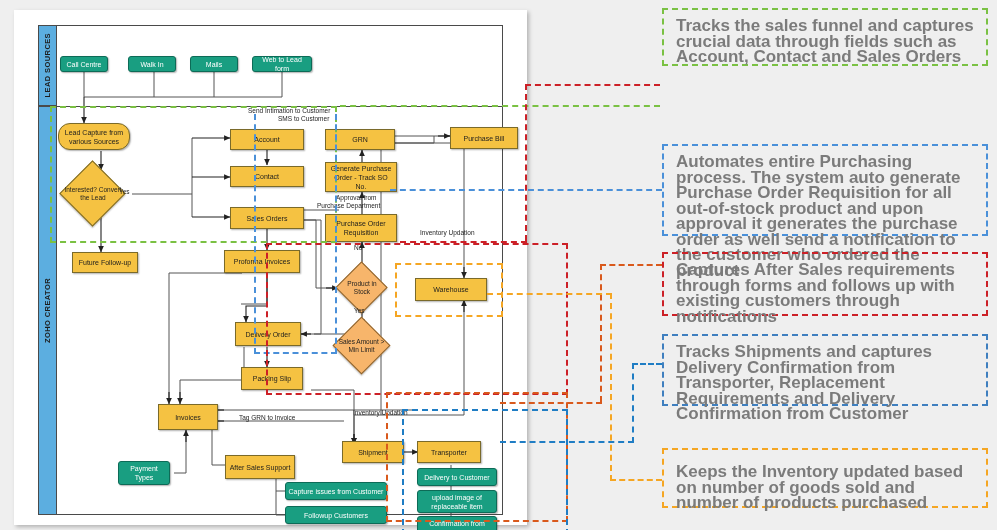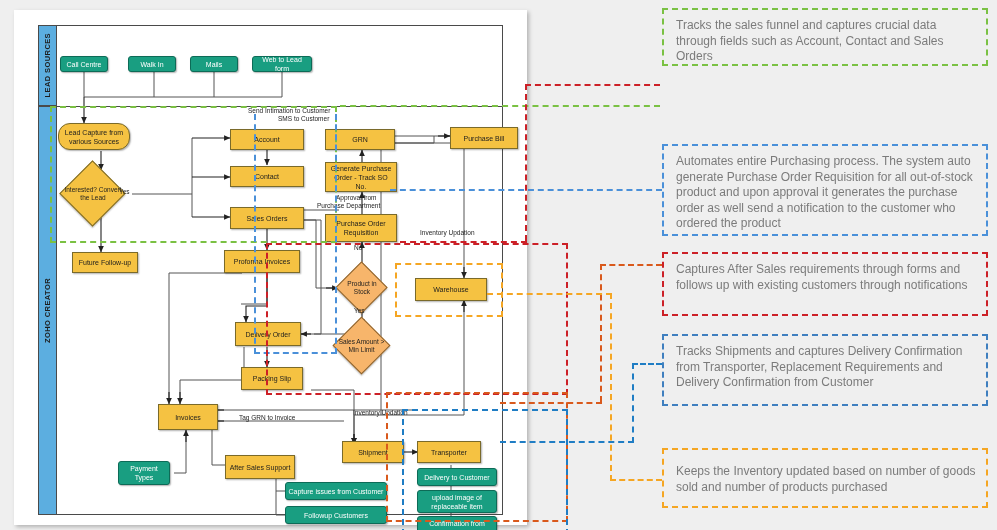--- a/index.html
+++ b/index.html
@@ -65,22 +65,23 @@
   .ftxt{position:absolute;font-size:6.5px;line-height:8px;color:#1d1d1d;white-space:nowrap;}
 
   
   .region{position:absolute;box-sizing:border-box;border-style:dashed;border-width:2px;background:transparent;}
 
   
   .note{
     position:absolute;box-sizing:border-box;
     border-style:dashed;border-width:2px;
     background:transparent;
-    color:#7b7b7b;font-size:12px;line-height:15.5px;
+    color:#7b7b7b;font-size:17px;line-height:15.5px;
     padding:8px 10px 8px 12px;
+    font-weight:bold;
   }
   .connector{position:absolute;box-sizing:border-box;border-style:dashed;border-width:2px;background:none;}
 </style>
 </head>
 <body>
 
 <div id="root">
 
   <div class="canvas">
 

